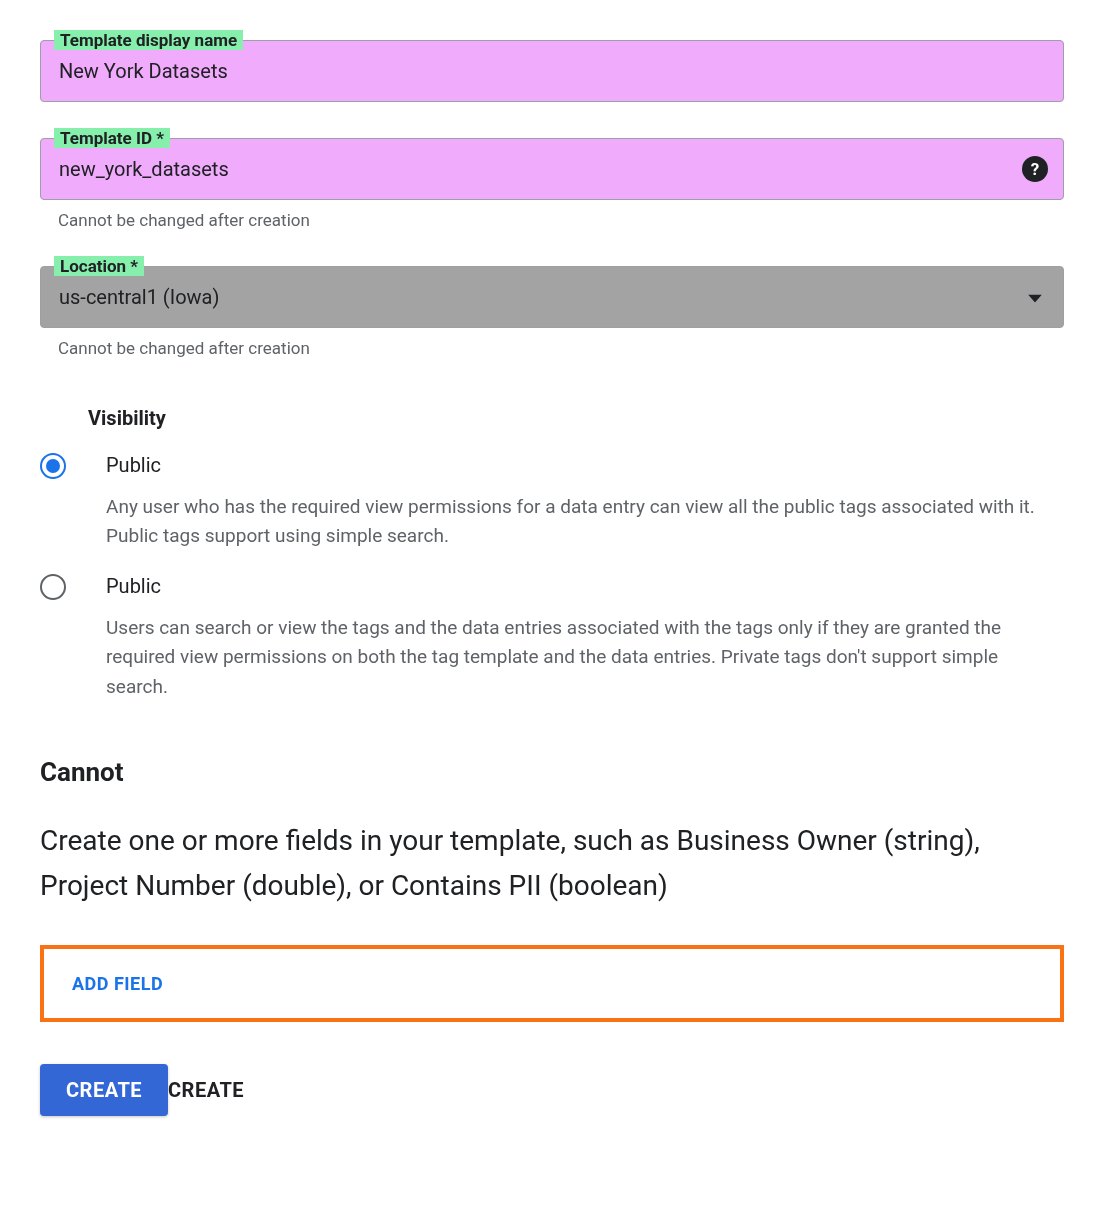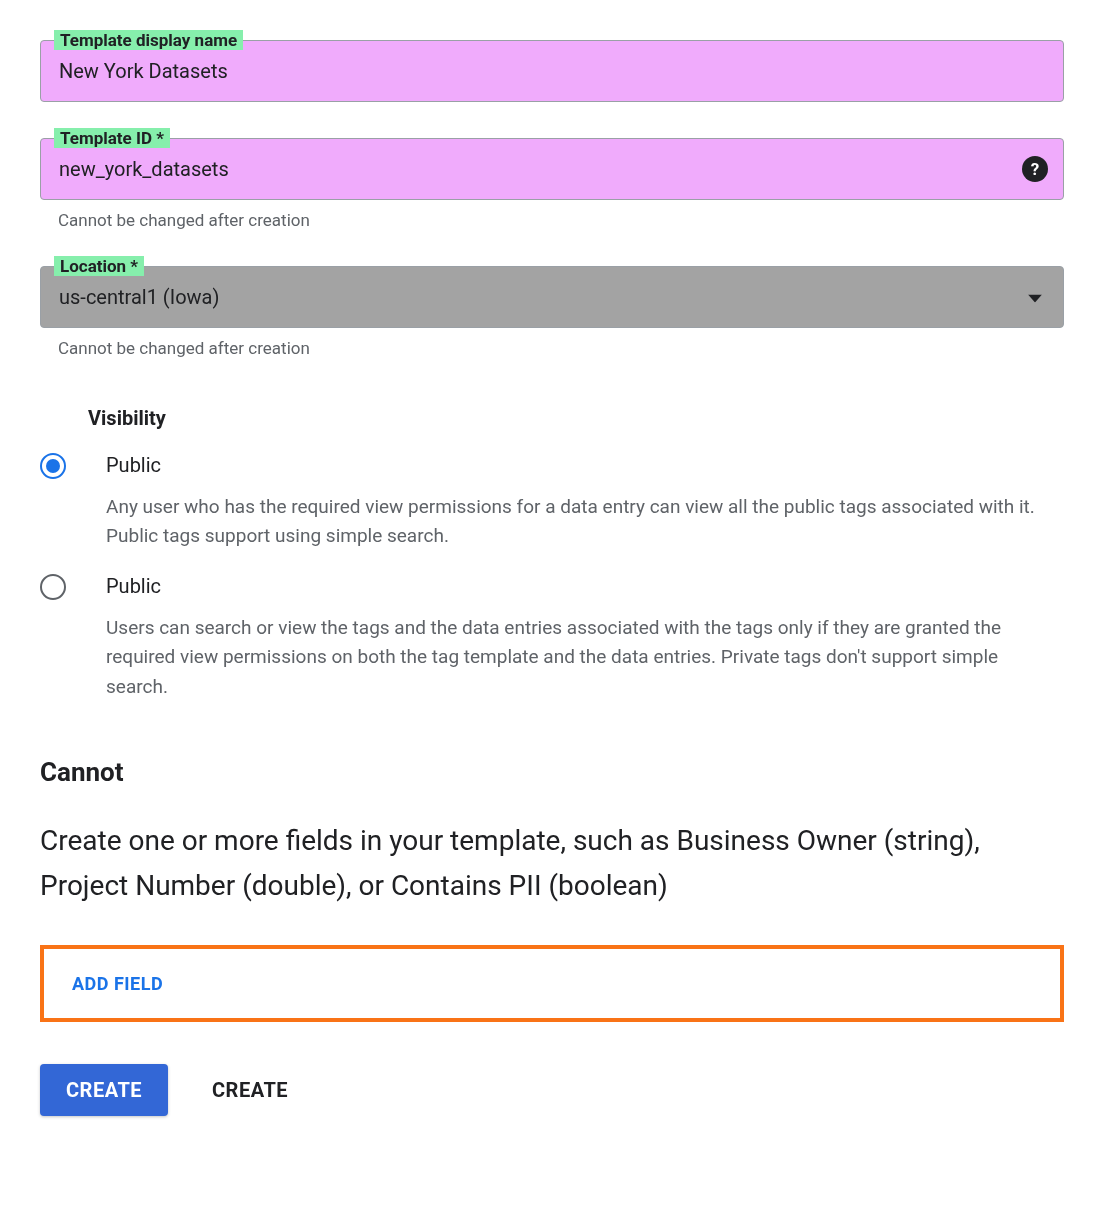--- a/index.html
+++ b/index.html
@@ -155,21 +155,20 @@
       letter-spacing: 0.5px;
       background: none;
       border: none;
       cursor: pointer;
       padding: 0;
       font-family: inherit;
     }
     .action-row {
       display: flex;
       align-items: center;
-      gap: 44px;
       margin-top: 42px;
     }
     .btn-primary {
       background: #3367d6;
       color: #fff;
       border: none;
       border-radius: 4px;
       padding: 14px 26px;
       font-size: 20px;
       font-weight: 700;

